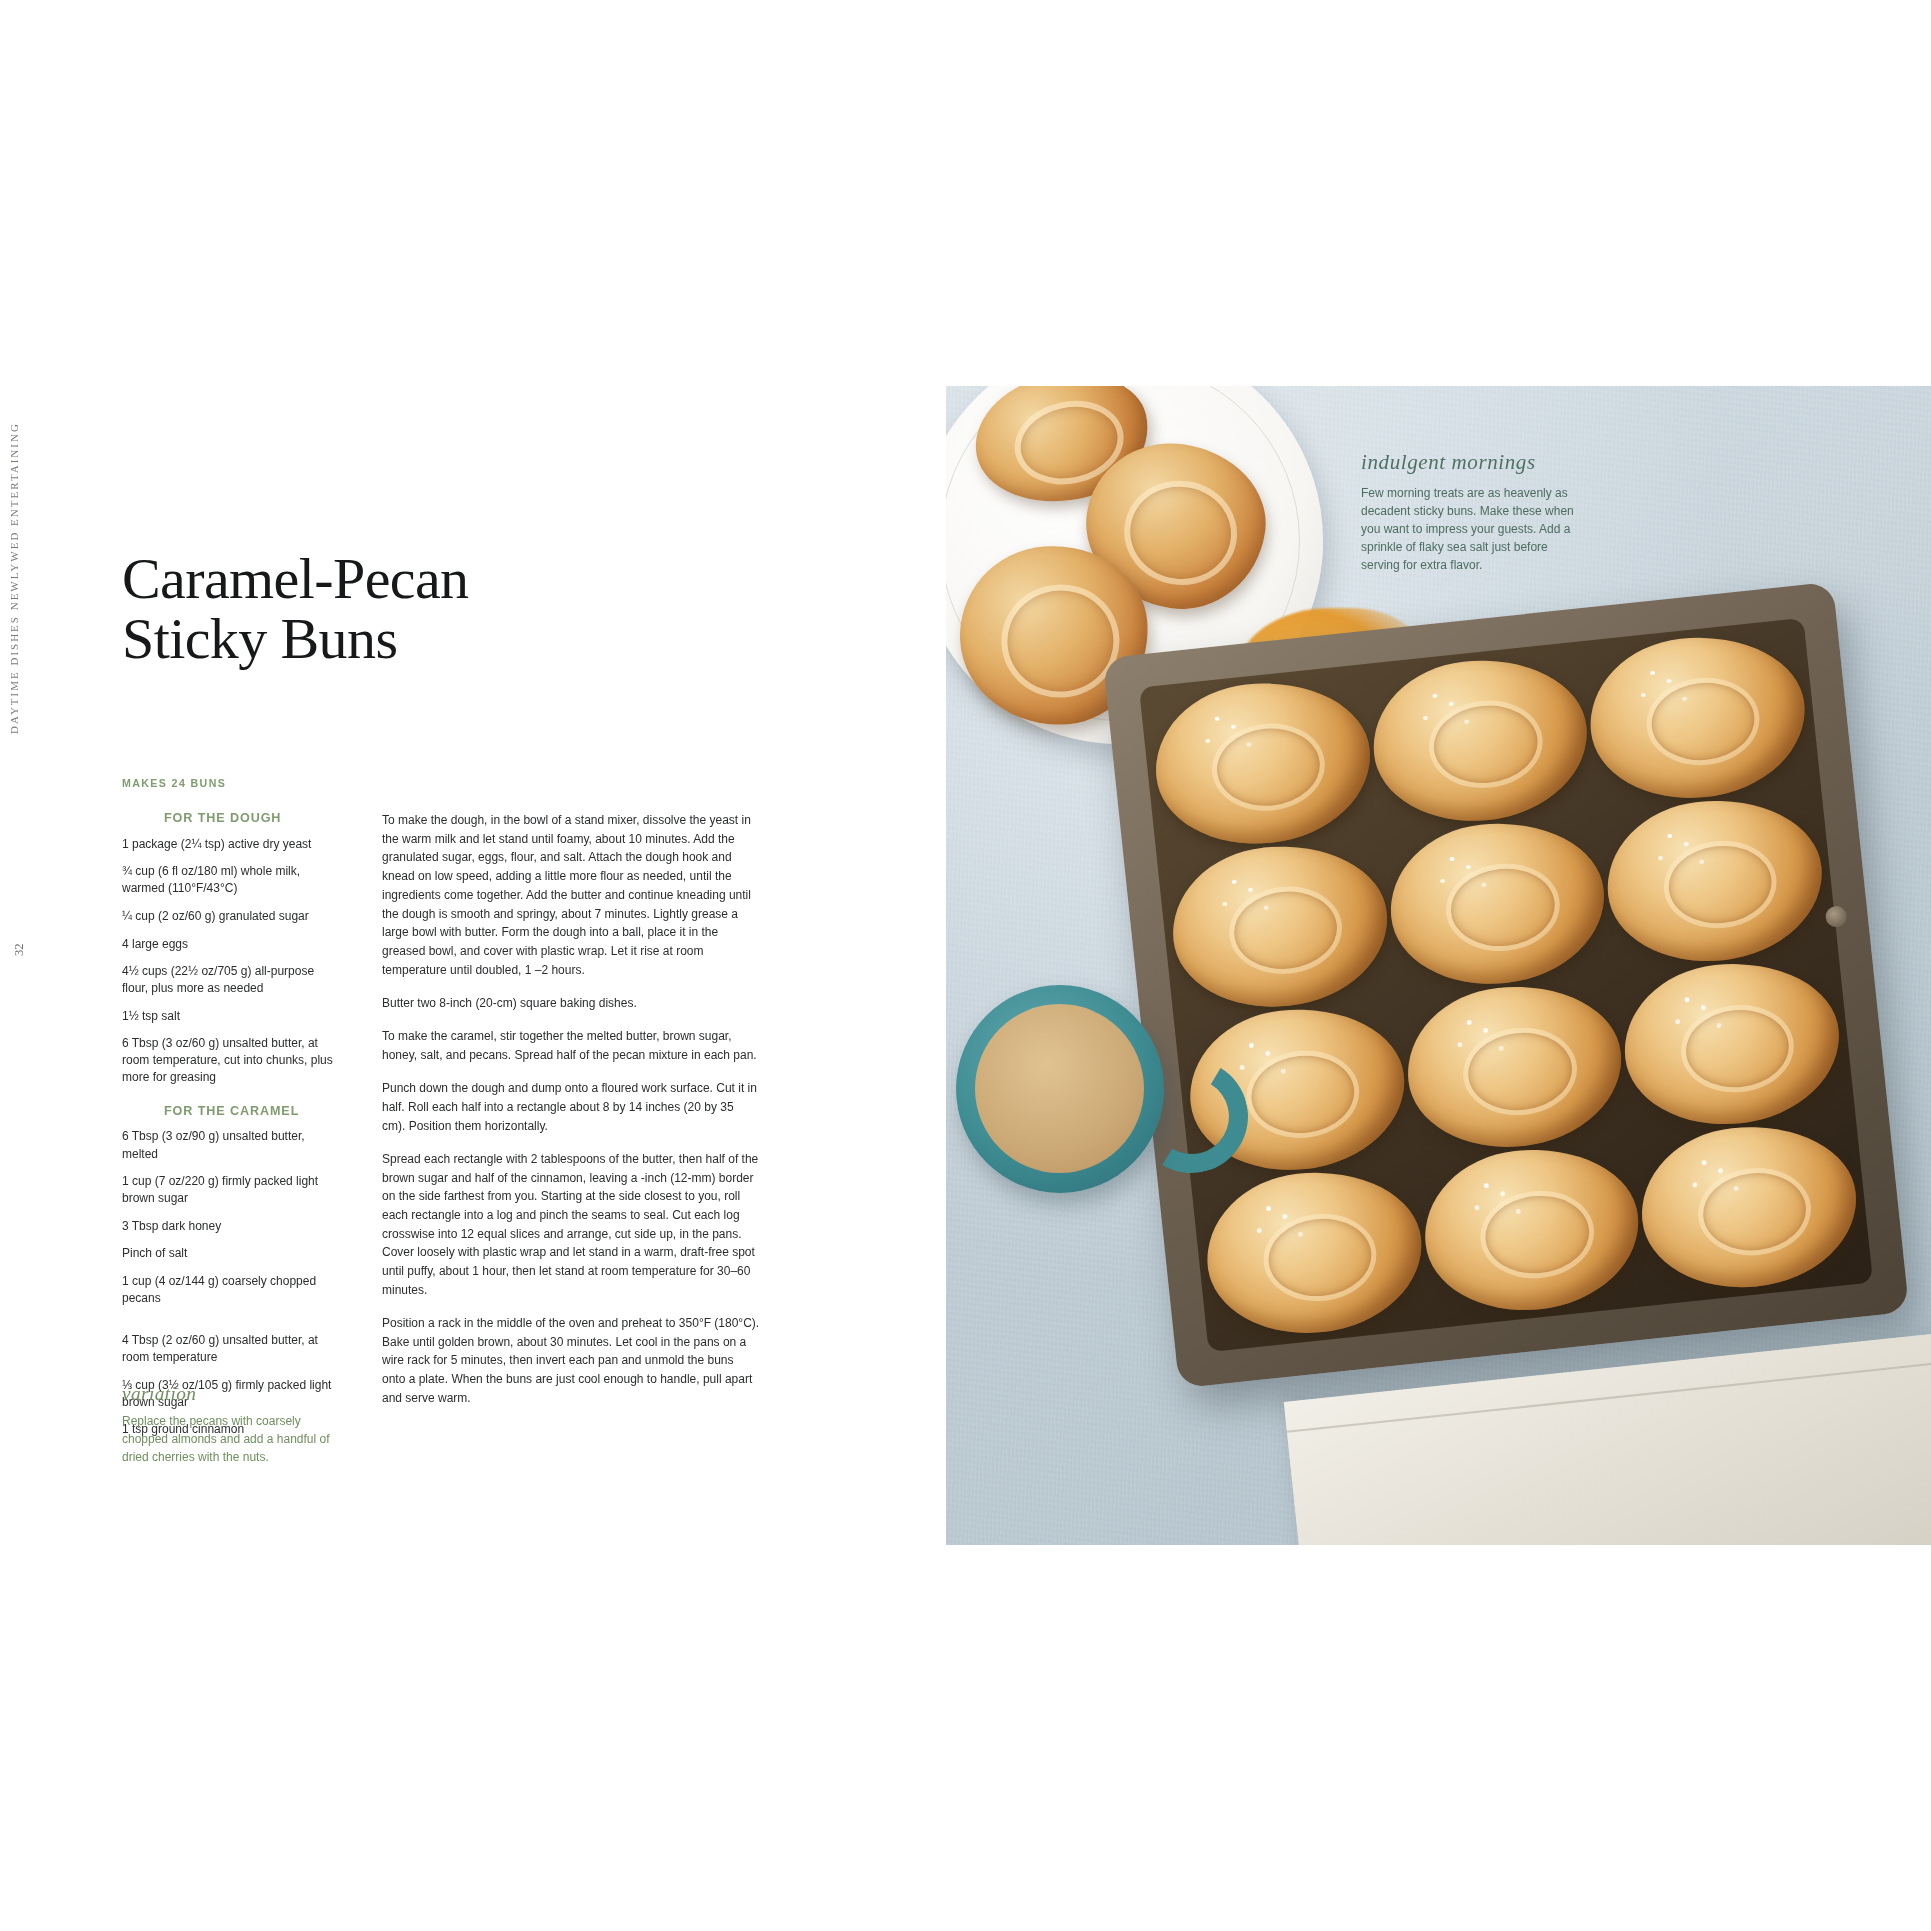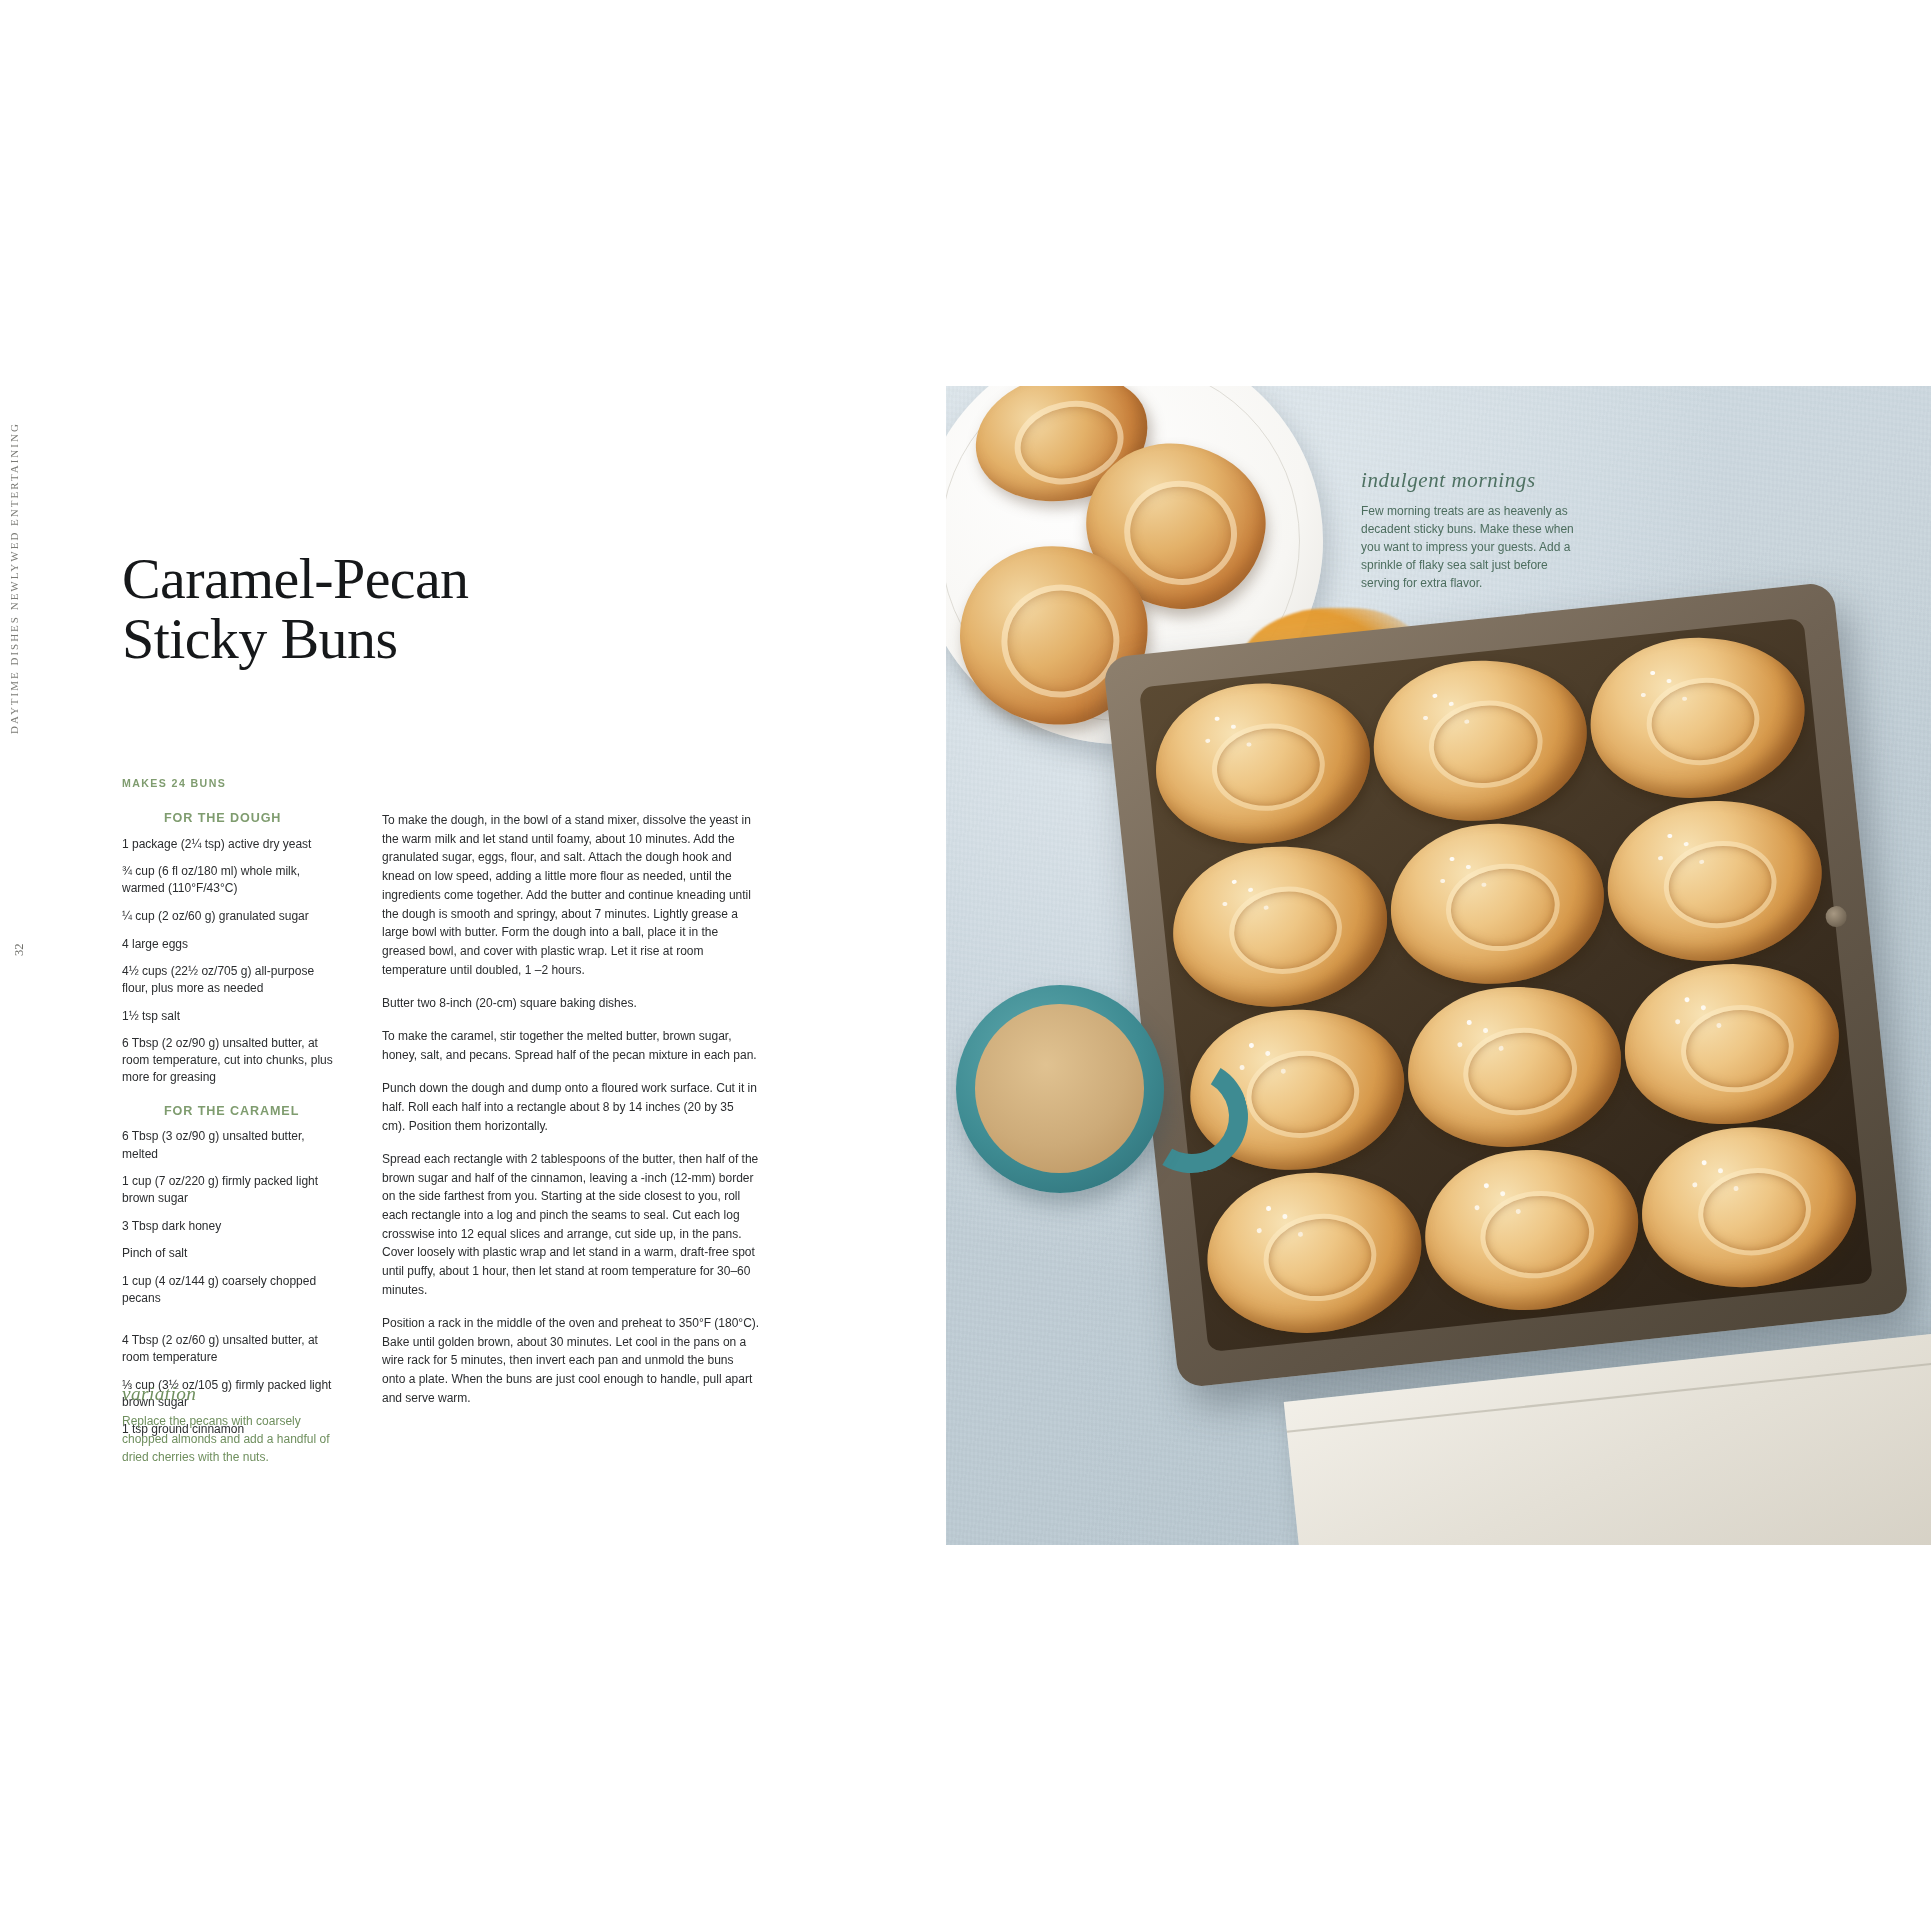--- a/index.html
+++ b/index.html
@@ -356,21 +356,21 @@
     content: "";
     position: absolute;
     left: 0; top: 29px; right: 0; height: 1.9px;
     background: rgba(170,165,152,0.5);
   }
 
   
   .caption {
     position: absolute;
     left: 415px;
-    top: 82px;
+    top: 64px;
     width: 222px;
     color: #4a6b5c;
     z-index: 6;
   }
   .caption-title {
     font-family: "Liberation Serif", serif;
     font-style: italic;
     font-size: 21px;
     letter-spacing: 0.6px;
     color: #4e7162;
@@ -401,21 +401,21 @@
     <div class="makes">MAKES 24 BUNS</div>
 
     <div class="col-left">
       <div class="sub-head">FOR THE DOUGH</div>
       <p class="ing">1 package (2¼ tsp) active dry yeast</p>
       <p class="ing">¾ cup (6 fl oz/180 ml) whole milk, warmed (110°F/43°C)</p>
       <p class="ing">¼ cup (2 oz/60 g) granulated sugar</p>
       <p class="ing">4 large eggs</p>
       <p class="ing">4½ cups (22½ oz/705 g) all-purpose flour, plus more as needed</p>
       <p class="ing">1½ tsp salt</p>
-      <p class="ing">6 Tbsp (2 oz/90 g) unsalted butter, at room temperature, cut into chunks, plus more for greasing</p>
+      <p class="ing">6 Tbsp (3 oz/60 g) unsalted butter, at room temperature, cut into chunks, plus more for greasing</p>
 
       <div class="sub-head second">FOR THE CARAMEL</div>
       <p class="ing">6 Tbsp (3 oz/90 g) unsalted butter, melted</p>
       <p class="ing">1 cup (7 oz/220 g) firmly packed light brown sugar</p>
       <p class="ing">3 Tbsp dark honey</p>
       <p class="ing">Pinch of salt</p>
       <p class="ing gap-after">1 cup (4 oz/144 g) coarsely chopped pecans</p>
 
       <p class="ing">4 Tbsp (2 oz/60 g) unsalted butter, at room temperature</p>
       <p class="ing">⅓ cup (3½ oz/105 g) firmly packed light brown sugar</p>

